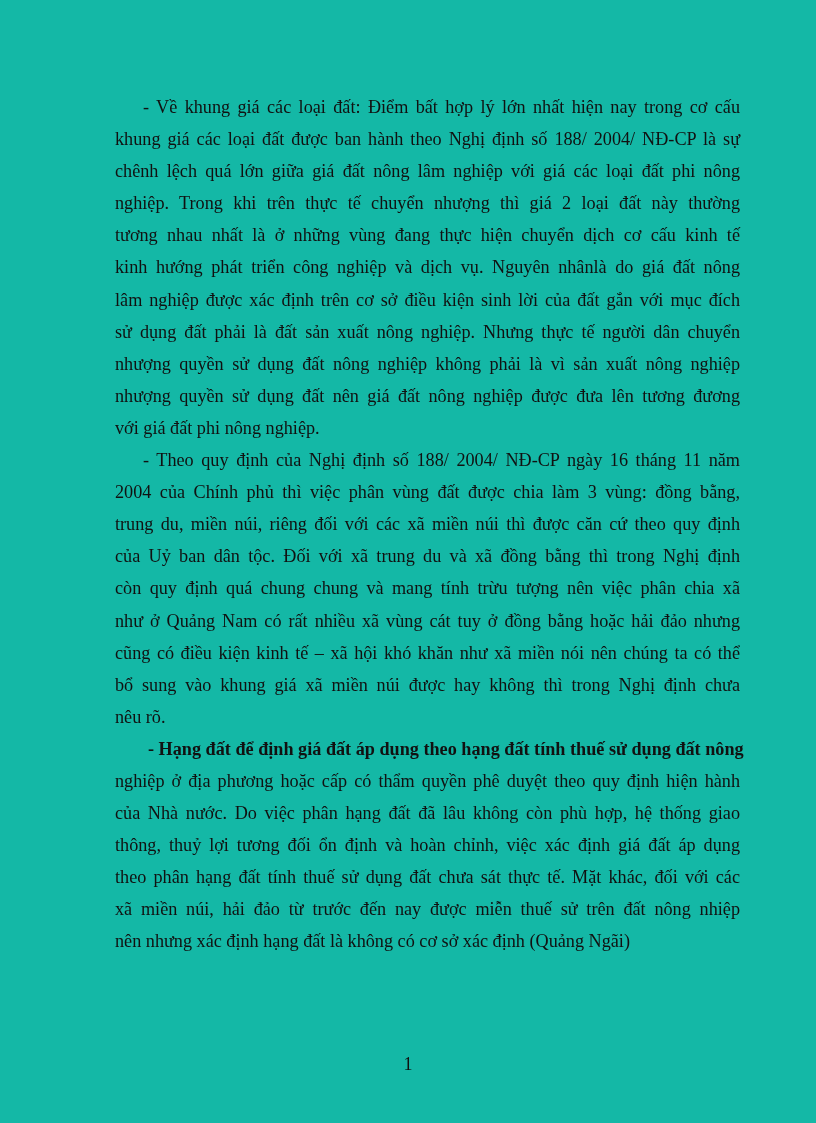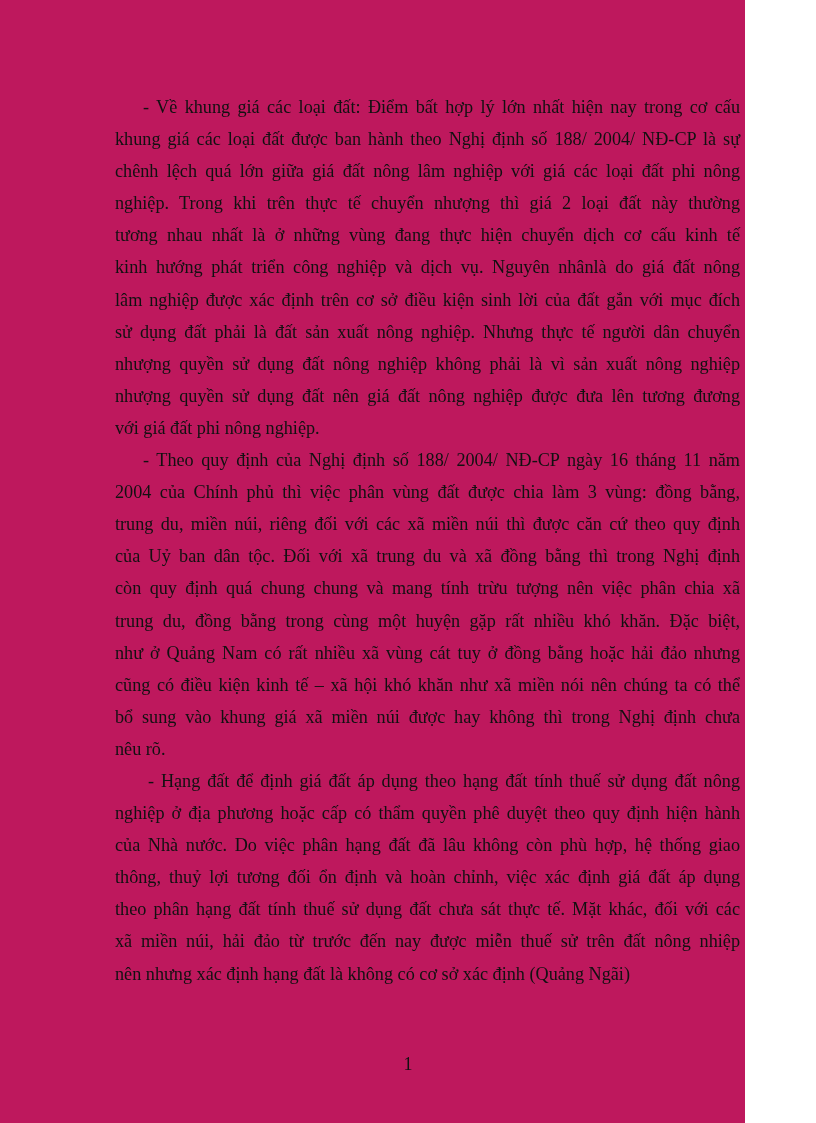--- a/index.html
+++ b/index.html
@@ -1,29 +1,29 @@
 <!DOCTYPE html>
 <html><head>
 <meta charset="utf-8">
 <style>
   html, body { margin: 0; padding: 0; background: #ffffff; }
   body { width: 816px; height: 1123px; position: relative; overflow: hidden; }
-  .page { position: absolute; left: 0; top: 0; width: 745px; height: 1123px; background: #be185d; }
+  .page { position: absolute; left: 0; top: 0; width: 816px; height: 1123px; background: #14b8a6; }
   .body-text {
     position: absolute; left: 115px; top: 91px; width: 625px;
     font-family: "Liberation Serif", "DejaVu Serif", serif;
     font-size: 18.2px; color: #111; line-height: 32.1px;
   }
   .line {
     display: block; height: 32.1px; white-space: nowrap;
     text-align: justify; text-align-last: justify;
   }
   .line.last { text-align-last: left; }
   .line.indent { padding-left: 28px; }
-  .line.indent2 { padding-left: 33px; }
+  .line.indent2 { padding-left: 33px; font-weight: bold; }
   .page-number {
     position: absolute; left: 0; width: 816px; top: 1054px; text-align: center;
     font-family: "Liberation Serif", "DejaVu Serif", serif; font-size: 18px; color: #111;
   }
 </style>
 </head>
 <body>
 
 <div class="page">
   <div class="body-text">
@@ -38,21 +38,20 @@
     <span class="line">sử dụng đất phải là  đất sản xuất nông nghiệp.  Nhưng thực tế người  dân chuyển</span>
     <span class="line">nhượng  quyền sử dụng đất nông nghiệp  không phải là vì sản xuất nông nghiệp</span>
     <span class="line">nhượng  quyền sử dụng đất nên giá  đất nông nghiệp  được đưa lên tương đương</span>
     <span class="line last">với giá  đất phi nông nghiệp.</span>
 
     <span class="line indent">- Theo quy định của Nghị  định số 188/ 2004/  NĐ-CP ngày 16 tháng 11 năm</span>
     <span class="line">2004  của Chính phủ thì việc  phân vùng  đất được chia làm  3 vùng:  đồng bằng,</span>
     <span class="line">trung du, miền  núi,  riêng  đối với  các xã miền  núi  thì  được căn cứ theo quy định</span>
     <span class="line">của Uỷ ban dân tộc. Đối với xã trung du và xã đồng bằng thì trong Nghị  định</span>
     <span class="line">còn quy định quá chung chung và mang tính trừu tượng nên việc   phân chia xã</span>
-    <span class="line">trung  du, đồng bằng trong cùng  một huyện gặp rất nhiều  khó khăn. Đặc biệt,</span>
     <span class="line">như ở Quảng Nam có rất nhiều  xã vùng cát tuy ở đồng bằng hoặc hải  đảo nhưng</span>
     <span class="line">cũng có điều kiện kinh  tế – xã hội khó khăn như xã miền nói nên chúng ta có thể</span>
     <span class="line">bổ sung vào khung giá  xã miền  núi  được hay không thì trong Nghị  định  chưa</span>
     <span class="line last">nêu rõ.</span>
 
     <span class="line indent2">- Hạng  đất để định giá  đất áp dụng theo hạng đất tính thuế sử dụng đất nông</span>
     <span class="line">nghiệp  ở địa phương hoặc cấp có thẩm quyền phê duyệt theo quy định hiện hành</span>
     <span class="line">của Nhà nước. Do việc phân hạng đất đã lâu không còn phù hợp, hệ thống giao</span>
     <span class="line">thông, thuỷ lợi tương đối ổn định và hoàn chỉnh, việc xác định giá  đất áp dụng</span>
     <span class="line">theo phân hạng đất tính thuế sử dụng đất chưa sát thực tế. Mặt khác, đối với các</span>

